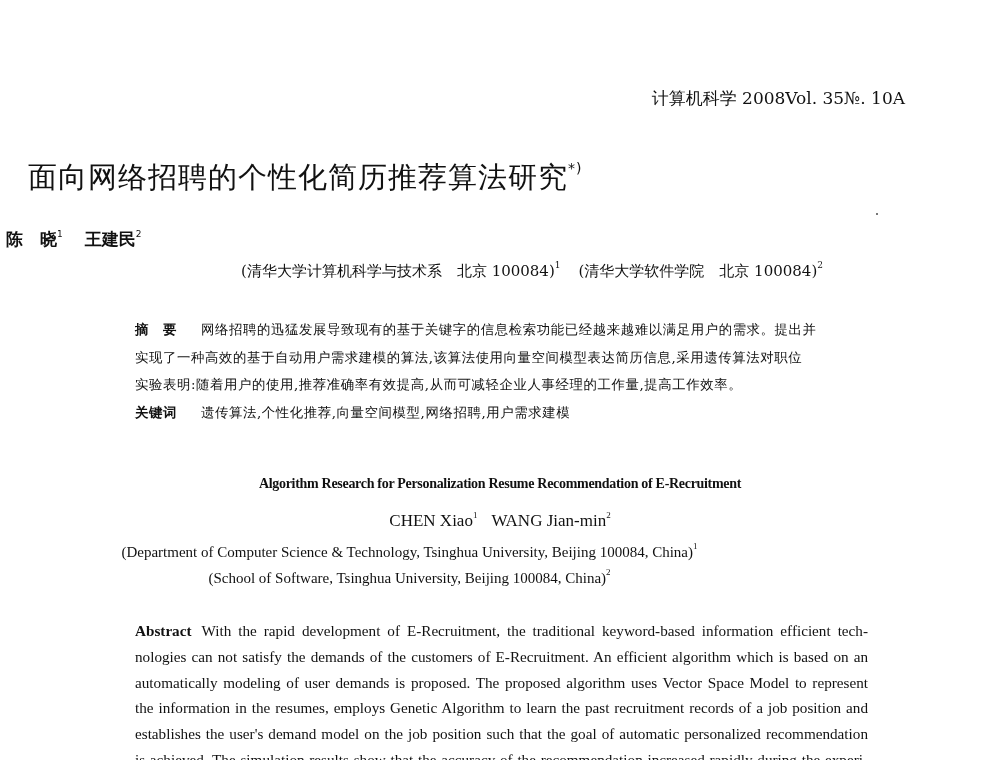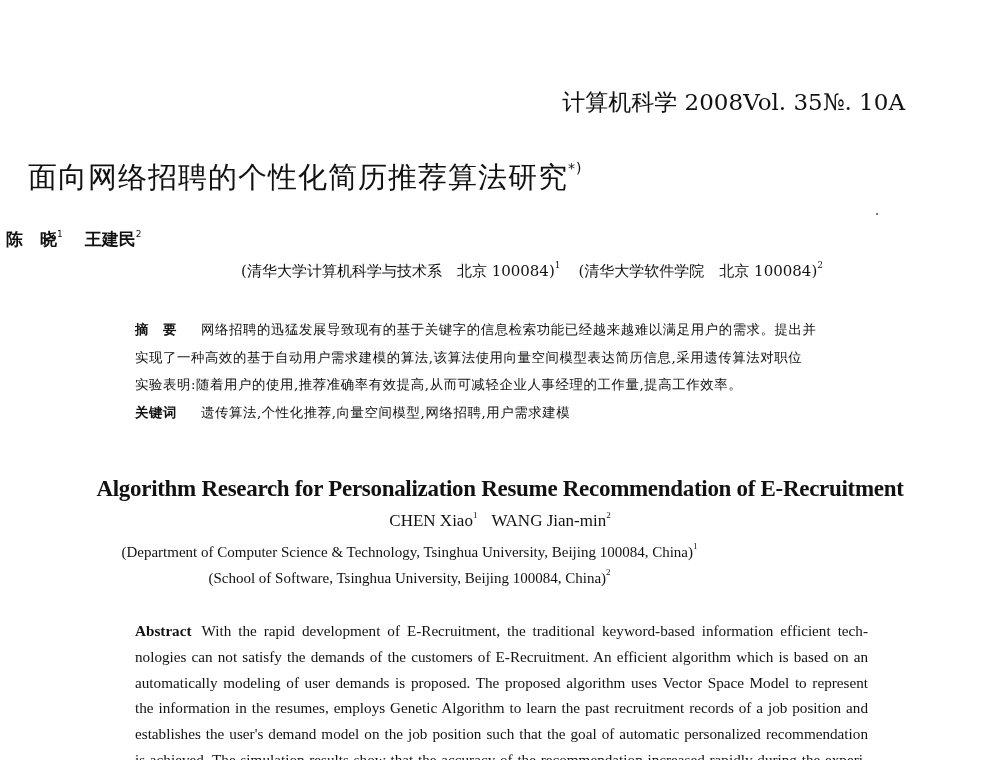--- a/index.html
+++ b/index.html
@@ -18,21 +18,21 @@
   .page {
     position: absolute;
     left: 0; top: 0;
     width: 1000px;
     height: 760px;
   }
   .journal-header {
     position: absolute;
     top: 87px;
     right: 95px;
-    font-size: 23px;
+    font-size: 17px;
     letter-spacing: 0px;
     white-space: nowrap;
   }
   .title-cn {
     position: absolute;
     top: 158px;
     left: 0;
     width: 1000px;
     text-align: left;
     font-family: "DejaVu Sans", sans-serif;
@@ -94,21 +94,21 @@
   }
   .abstract-cn .line { display: block; white-space: nowrap; }
   .title-en {
     position: absolute;
     top: 476px;
     left: 0;
     width: 1000px;
     text-align: center;
     font-family: "Liberation Serif", serif;
     font-weight: bold;
-    font-size: 23px;
+    font-size: 14px;
     white-space: nowrap;
     letter-spacing: -0.3px;
   }
   .authors-en {
     position: absolute;
     top: 510px;
     left: 0;
     width: 1000px;
     text-align: center;
     font-family: "Liberation Serif", serif;

